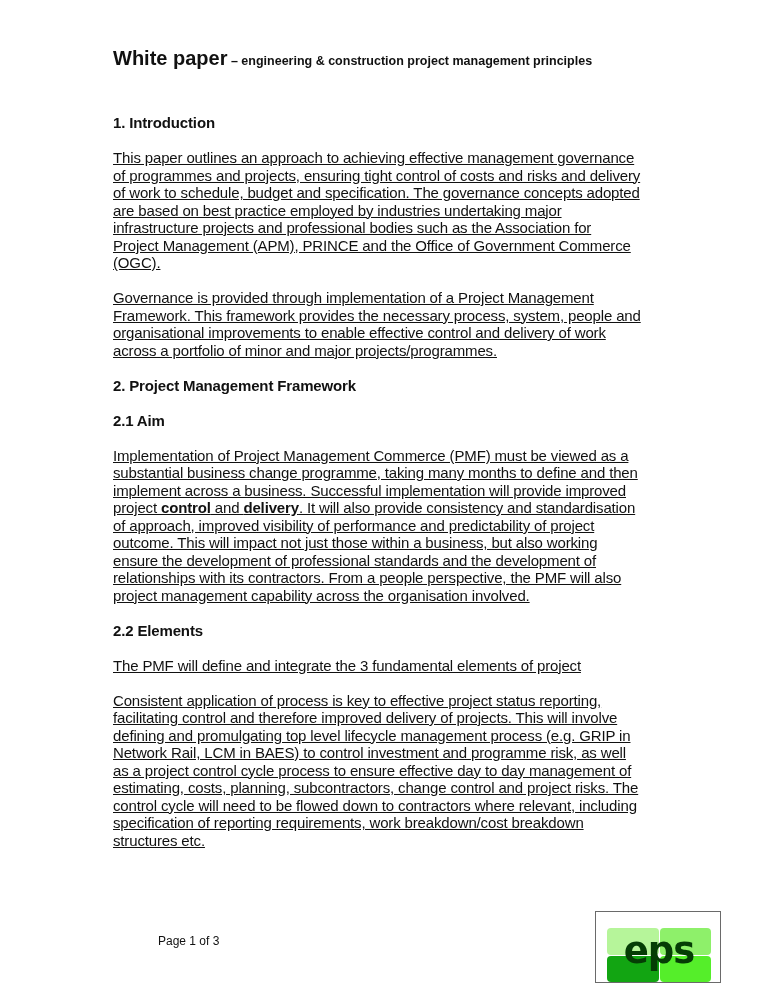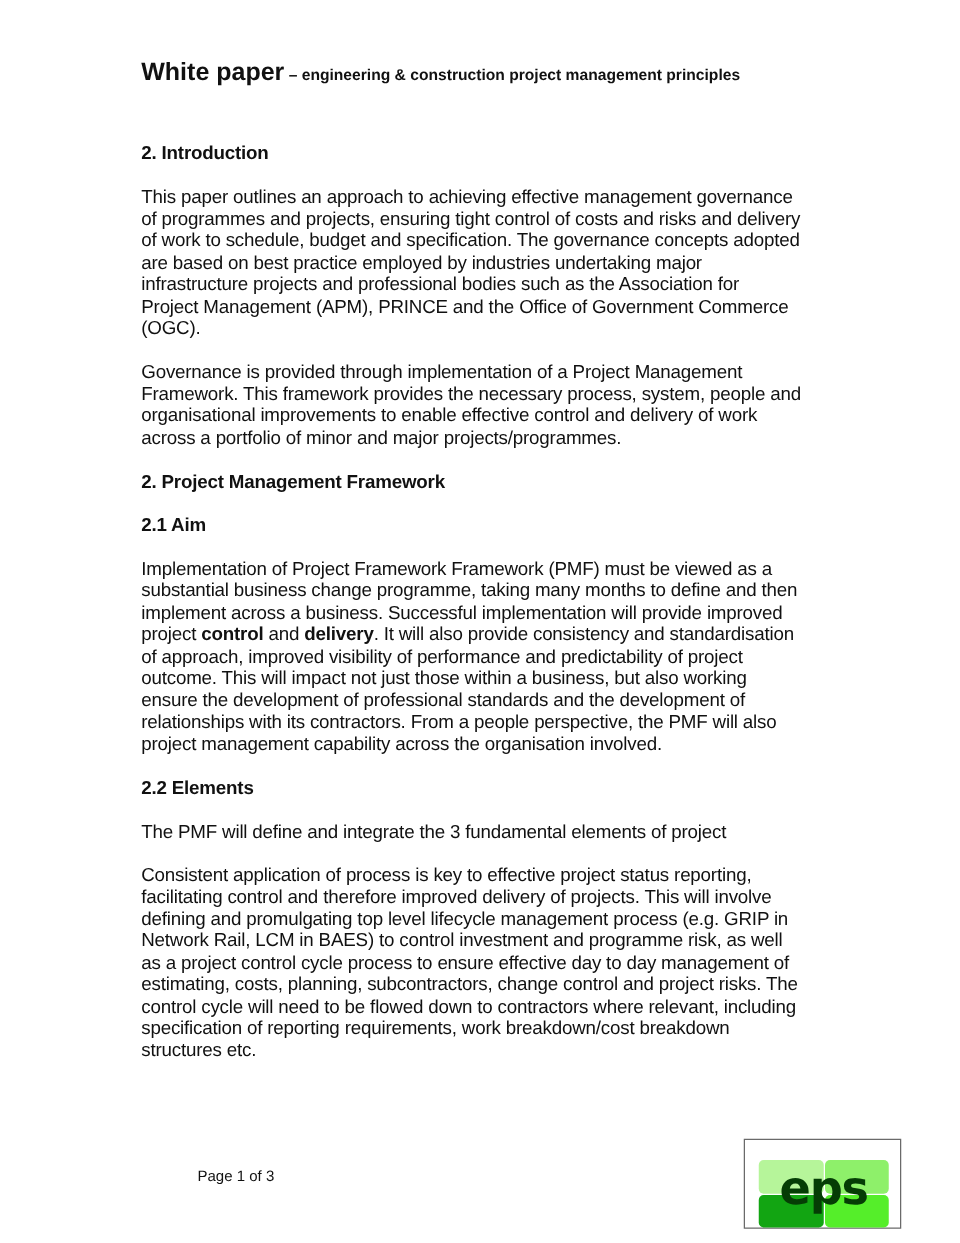--- a/index.html
+++ b/index.html
@@ -40,20 +40,21 @@
       font-weight: bold;
       margin: 0 0 17.5px 0;
       line-height: 17.5px;
     }
     .content p {
       margin: 0 0 17.5px 0;
     }
     .content p .ln {
       display: block;
       white-space: nowrap;
+      text-decoration: underline;
     }
     .footer-page {
       position: absolute;
       left: 158px;
       top: 934px;
       font-size: 12px;
     }
     .logo-box {
       position: absolute;
       left: 595px;
@@ -95,42 +96,42 @@
   </style>
 </head>
 <body>
 
 <div class="page-header">
   <span class="lead">White paper</span><span> – engineering &amp; construction project management principles</span>
 </div>
 
 <div class="content">
 
-  <h2>2. Introduction</h2>
+  <h2>1. Introduction</h2>
   <p>
     <span class="ln">This paper outlines an approach to achieving effective management governance</span>
     <span class="ln">of programmes and projects, ensuring tight control of costs and risks and delivery</span>
     <span class="ln">of work to schedule, budget and specification. The governance concepts adopted</span>
     <span class="ln">are based on best practice employed by industries undertaking major</span>
     <span class="ln">infrastructure projects and professional bodies such as the Association for</span>
     <span class="ln">Project Management (APM), PRINCE and the Office of Government Commerce</span>
     <span class="ln">(OGC).</span>
   </p>
   <p>
     <span class="ln">Governance is provided through implementation of a Project Management</span>
     <span class="ln">Framework. This framework provides the necessary process, system, people and</span>
     <span class="ln">organisational improvements to enable effective control and delivery of work</span>
     <span class="ln">across a portfolio of minor and major projects/programmes.</span>
   </p>
 
   <h2>2. Project Management Framework</h2>
 
   <h2>2.1 Aim</h2>
   <p>
-    <span class="ln">Implementation of Project Framework Framework (PMF) must be viewed as a</span>
+    <span class="ln">Implementation of Project Management Commerce (PMF) must be viewed as a</span>
     <span class="ln">substantial business change programme, taking many months to define and then</span>
     <span class="ln">implement across a business. Successful implementation will provide improved</span>
     <span class="ln"><span>project </span><b>control</b><span> and </span><b>delivery</b><span>. It will also provide consistency and standardisation</span></span>
     <span class="ln">of approach, improved visibility of performance and predictability of project</span>
     <span class="ln">outcome. This will impact not just those within a business, but also working</span>
     <span class="ln">ensure the development of professional standards and the development of</span>
     <span class="ln">relationships with its contractors. From a people perspective, the PMF will also</span>
     <span class="ln">project management capability across the organisation involved.</span>
   </p>
 

